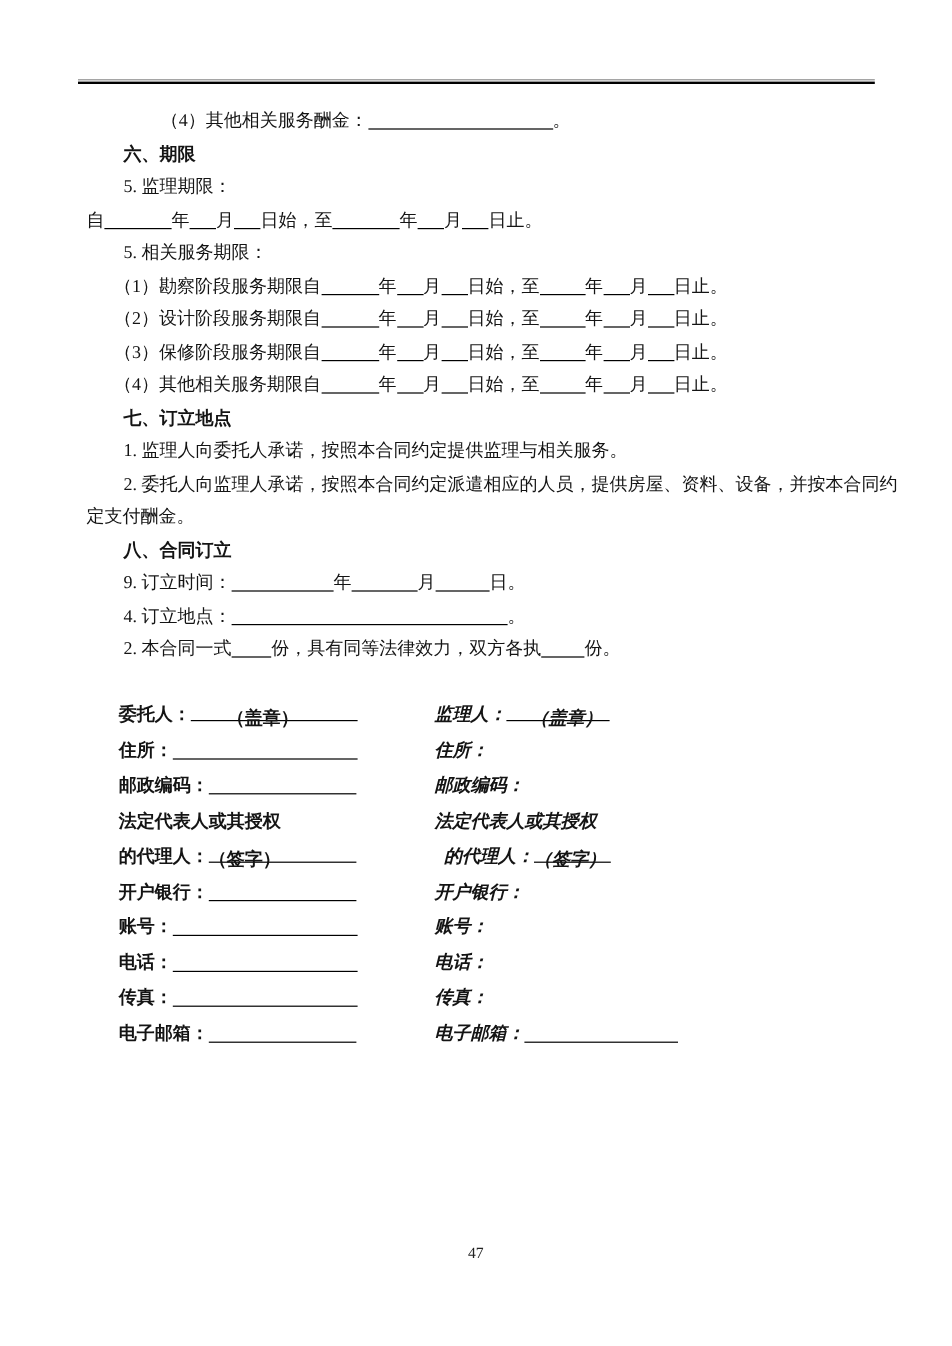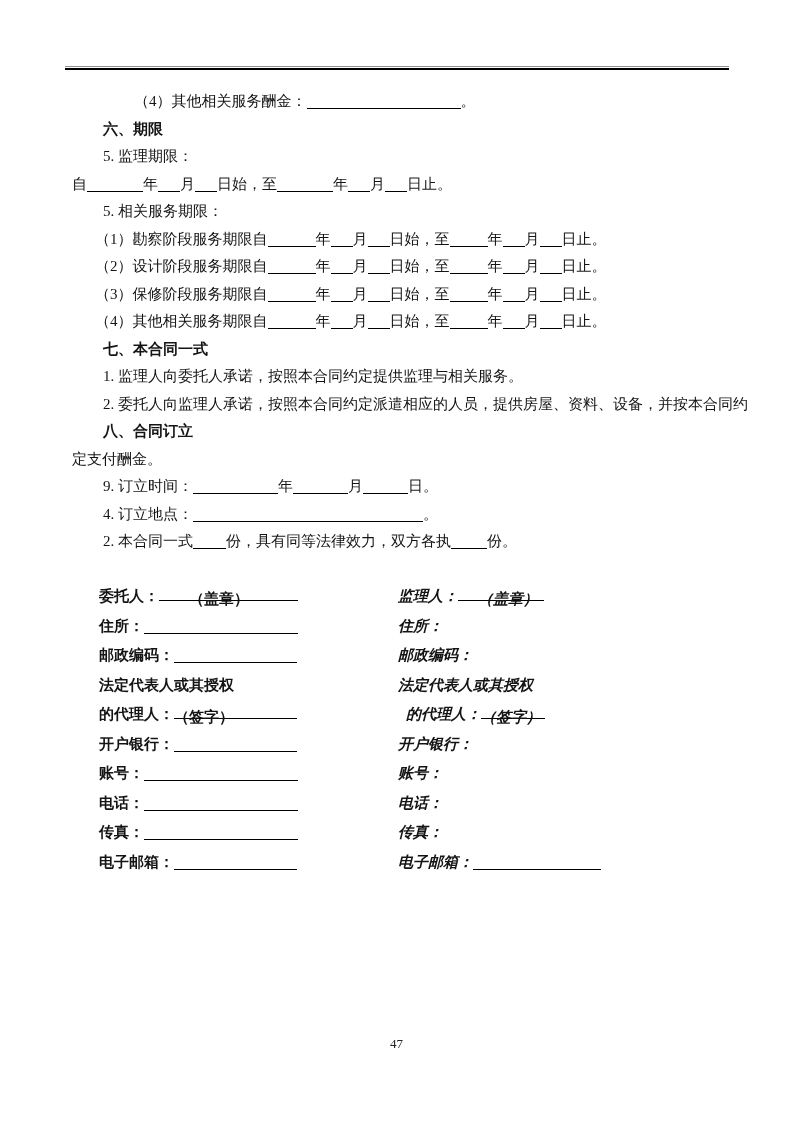--- a/index.html
+++ b/index.html
@@ -17,21 +17,21 @@
   .line{line-height:27.5px;font-size:15px;white-space:pre;}
   .line.bold{font-weight:bold;}
 
   
   .bl{
     display:inline-block;border-bottom:1px solid #000;
     height:16px;vertical-align:-3px;white-space:pre;box-sizing:border-box;
   }
   .bl .fill{display:inline-block;}
 
-  #signature{position:absolute;left:99px;top:582px;display:flex;gap:36px;}
+  #signature{position:absolute;left:99px;top:582px;display:flex;}
   .sig-col{width:263px;}
   .sig-col.right{width:360px;font-style:italic;}
   .sig-row{line-height:29.5px;font-size:15px;white-space:pre;font-weight:bold;}
 
   #page-number{
     position:absolute;top:1036px;left:0;width:100%;
     text-align:center;font-size:13px;color:#222;
   }
 </style>
 </head>
@@ -45,25 +45,25 @@
 <div id="content">
     <div class="line" style="padding-left: 62px;"><span>（4）其他相关服务酬金：</span><span class="bl" style="width: 154px;"></span><span>。</span></div>
     <div class="line bold" style="padding-left: 31px;"><span>六、期限</span></div>
     <div class="line" style="padding-left: 31px;"><span>5. 监理期限：</span></div>
     <div class="line"><span>自</span><span class="bl" style="width: 56px;"></span><span>年</span><span class="bl" style="width: 22px;"></span><span>月</span><span class="bl" style="width: 22px;"></span><span>日始，至</span><span class="bl" style="width: 56px;"></span><span>年</span><span class="bl" style="width: 22px;"></span><span>月</span><span class="bl" style="width: 22px;"></span><span>日止。</span></div>
     <div class="line" style="padding-left: 31px;"><span>5. 相关服务期限：</span></div>
     <div class="line" style="padding-left: 23px;"><span>（1）勘察阶段服务期限自</span><span class="bl" style="width: 48px;"></span><span>年</span><span class="bl" style="width: 22px;"></span><span>月</span><span class="bl" style="width: 22px;"></span><span>日始，至</span><span class="bl" style="width: 38px;"></span><span>年</span><span class="bl" style="width: 22px;"></span><span>月</span><span class="bl" style="width: 22px;"></span><span>日止。</span></div>
     <div class="line" style="padding-left: 23px;"><span>（2）设计阶段服务期限自</span><span class="bl" style="width: 48px;"></span><span>年</span><span class="bl" style="width: 22px;"></span><span>月</span><span class="bl" style="width: 22px;"></span><span>日始，至</span><span class="bl" style="width: 38px;"></span><span>年</span><span class="bl" style="width: 22px;"></span><span>月</span><span class="bl" style="width: 22px;"></span><span>日止。</span></div>
     <div class="line" style="padding-left: 23px;"><span>（3）保修阶段服务期限自</span><span class="bl" style="width: 48px;"></span><span>年</span><span class="bl" style="width: 22px;"></span><span>月</span><span class="bl" style="width: 22px;"></span><span>日始，至</span><span class="bl" style="width: 38px;"></span><span>年</span><span class="bl" style="width: 22px;"></span><span>月</span><span class="bl" style="width: 22px;"></span><span>日止。</span></div>
     <div class="line" style="padding-left: 23px;"><span>（4）其他相关服务期限自</span><span class="bl" style="width: 48px;"></span><span>年</span><span class="bl" style="width: 22px;"></span><span>月</span><span class="bl" style="width: 22px;"></span><span>日始，至</span><span class="bl" style="width: 38px;"></span><span>年</span><span class="bl" style="width: 22px;"></span><span>月</span><span class="bl" style="width: 22px;"></span><span>日止。</span></div>
-    <div class="line bold" style="padding-left: 31px;"><span>七、本合同一式</span></div>
+    <div class="line bold" style="padding-left: 31px;"><span>七、订立地点</span></div>
     <div class="line" style="padding-left: 31px;"><span>1. 监理人向委托人承诺，按照本合同约定提供监理与相关服务。</span></div>
     <div class="line" style="padding-left: 31px;"><span>2. 委托人向监理人承诺，按照本合同约定派遣相应的人员，提供房屋、资料、设备，并按本合同约</span></div>
+    <div class="line"><span>定支付酬金。</span></div>
     <div class="line bold" style="padding-left: 31px;"><span>八、合同订立</span></div>
-    <div class="line"><span>定支付酬金。</span></div>
     <div class="line" style="padding-left: 31px;"><span>9. 订立时间：</span><span class="bl" style="width: 85px;"></span><span>年</span><span class="bl" style="width: 55px;"></span><span>月</span><span class="bl" style="width: 45px;"></span><span>日。</span></div>
     <div class="line" style="padding-left: 31px;"><span>4. 订立地点：</span><span class="bl" style="width: 230px;"></span><span>。</span></div>
     <div class="line" style="padding-left: 31px;"><span>2. 本合同一式</span><span class="bl" style="width: 33px;"></span><span>份，具有同等法律效力，双方各执</span><span class="bl" style="width: 36px;"></span><span>份。</span></div>
   </div>
 
 <div id="signature">
   <div class="sig-col left">
       <div class="sig-row"><span class="lbl">委托人：</span><span class="bl" style="width: 139px;"><span class="fill" style="padding-left: 30px;">（盖章）</span></span></div>
       <div class="sig-row"><span class="lbl">住所：</span><span class="bl" style="width: 154px;"></span></div>
       <div class="sig-row"><span class="lbl">邮政编码：</span><span class="bl" style="width: 123px;"></span></div>

